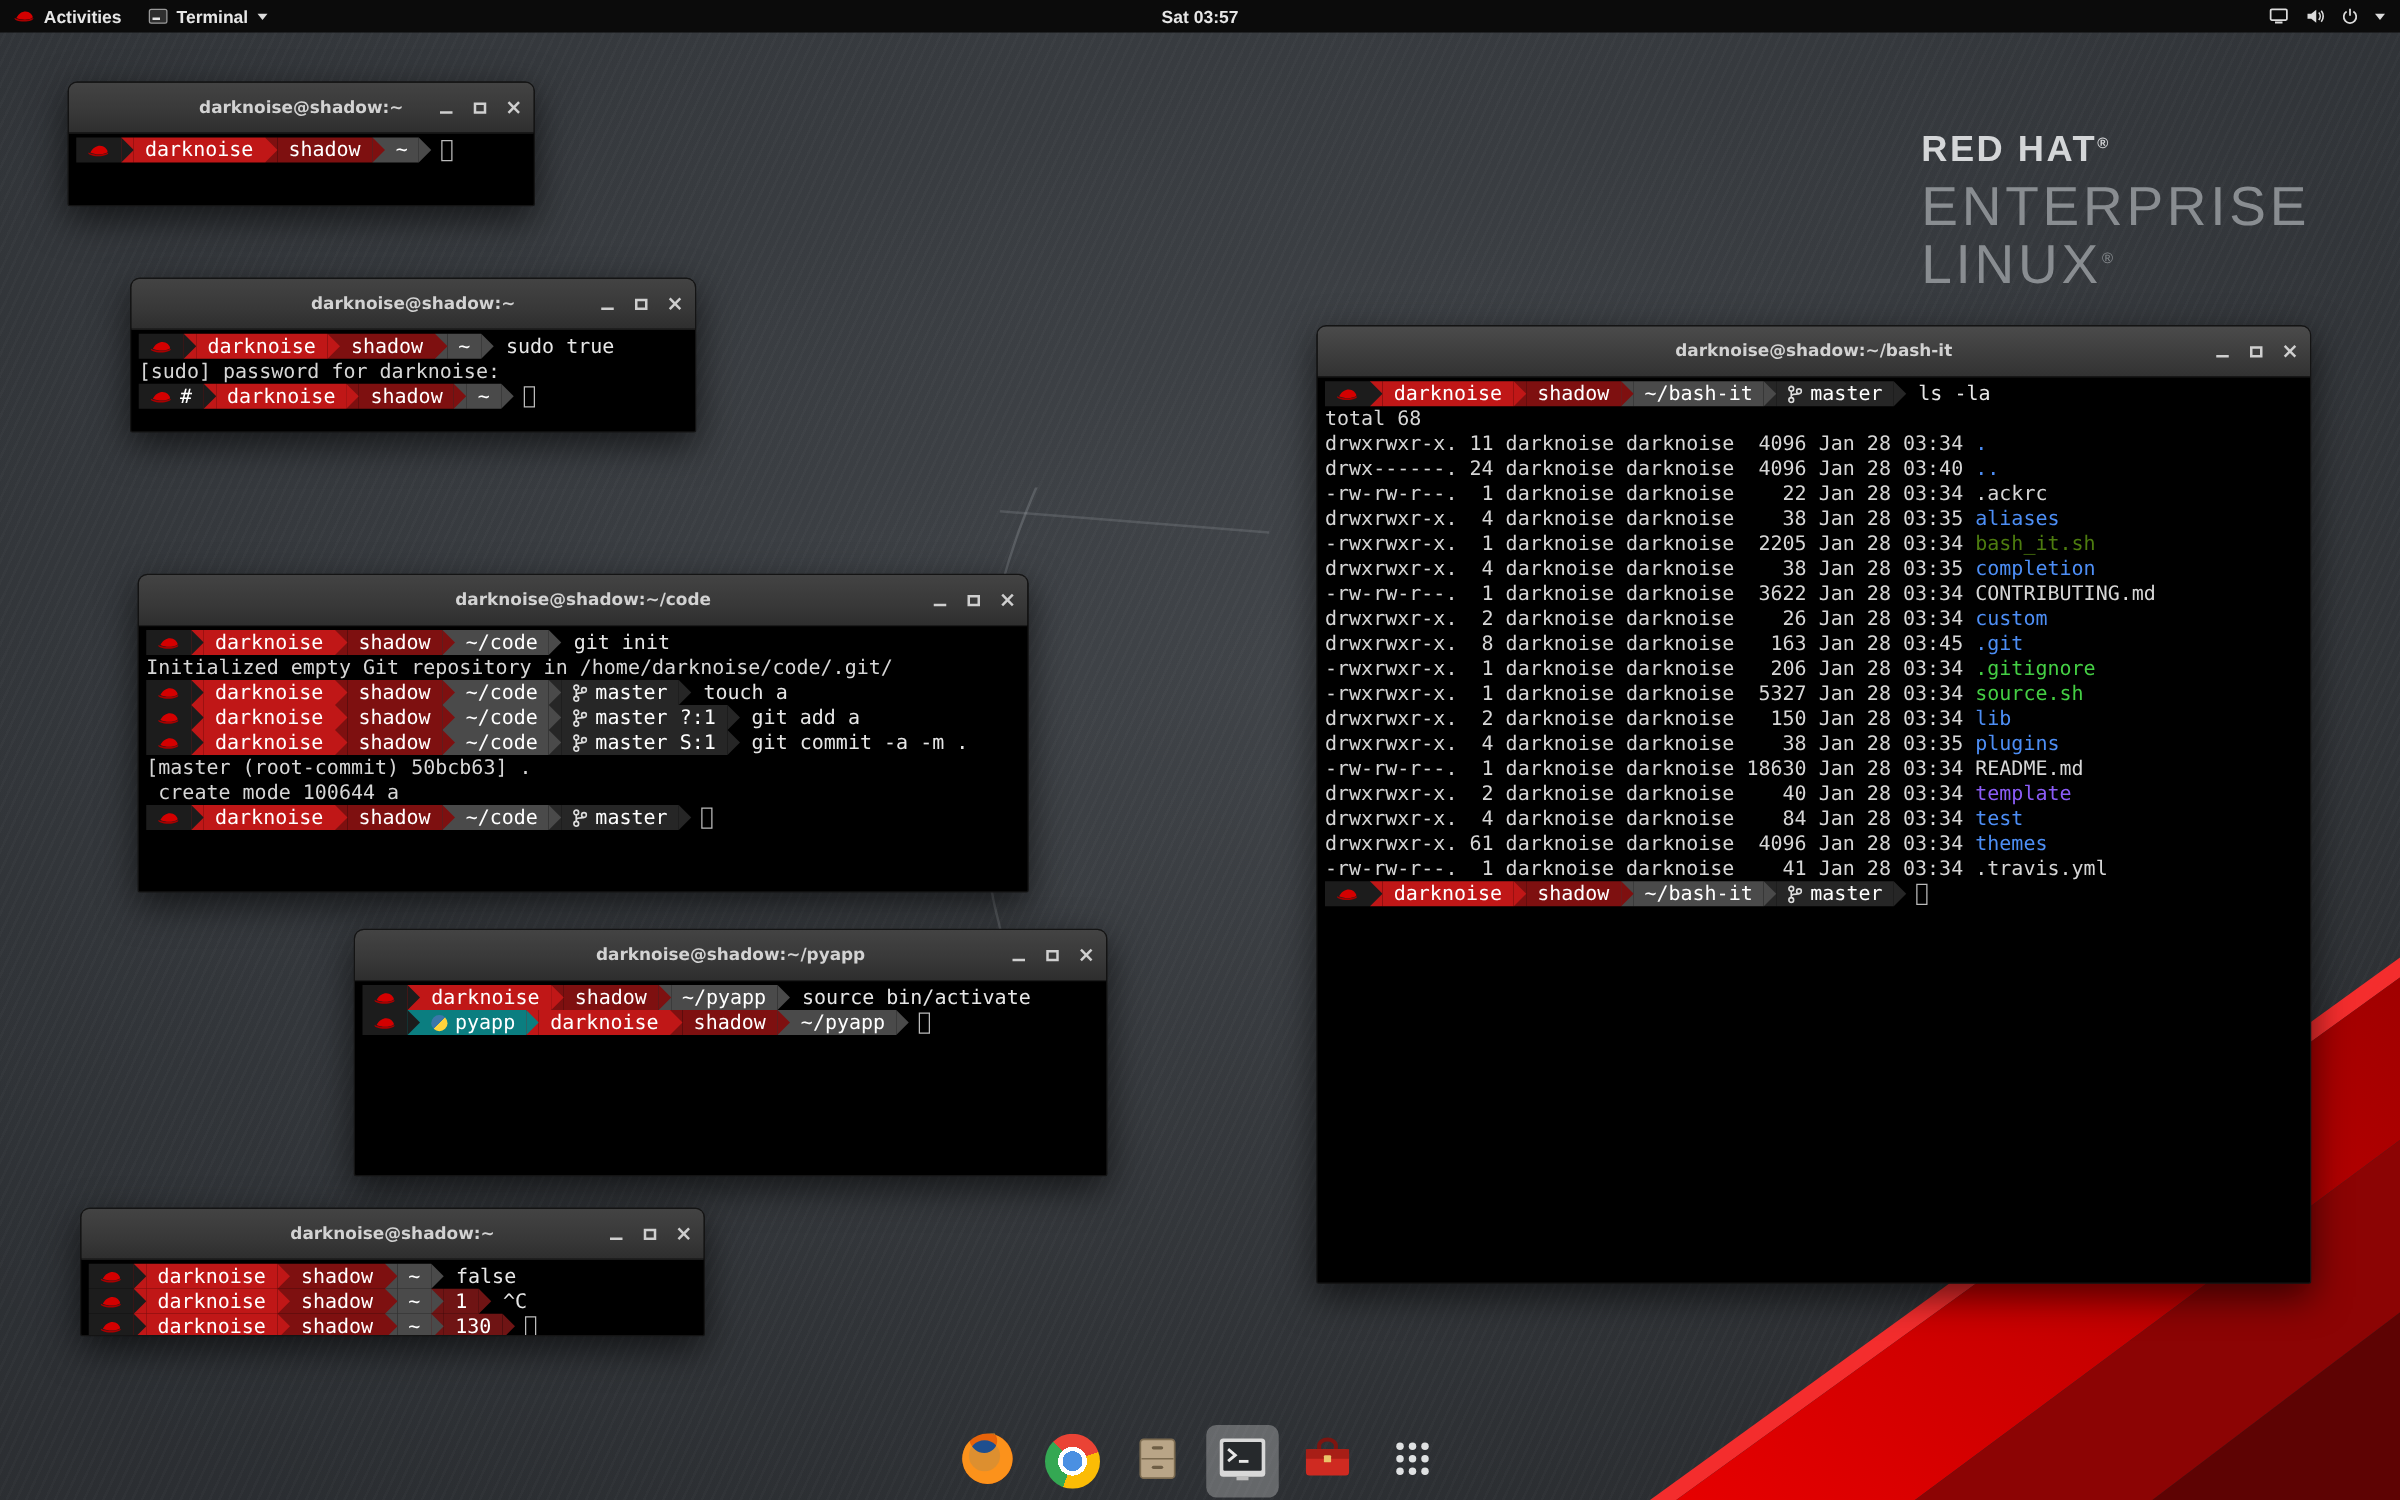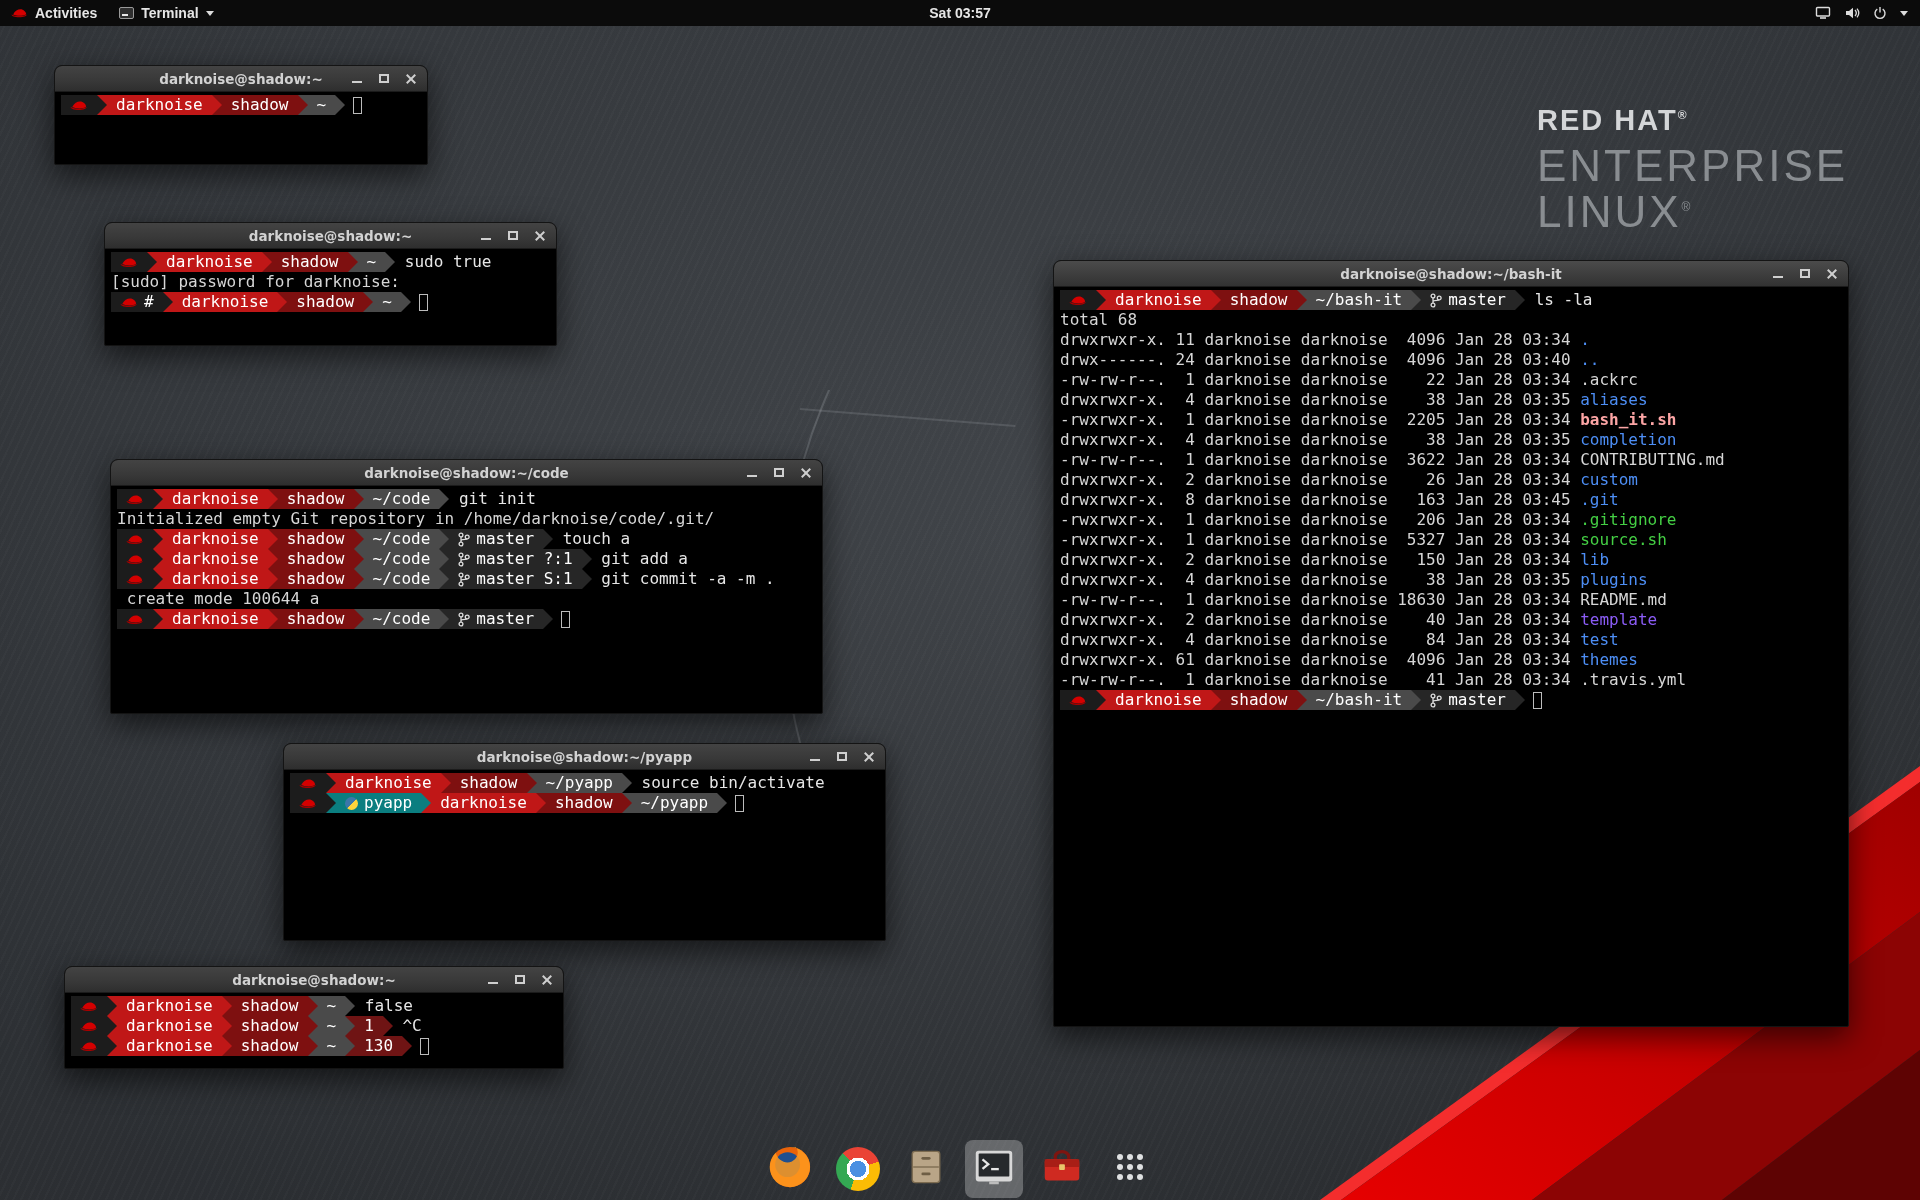--- a/index.html
+++ b/index.html
@@ -36,21 +36,21 @@
     border-top:5px solid #dcdcdc;display:inline-block}
   .tb-term-icon{width:15px;height:12px;background:#2f2f2f;border:1px solid #9a9a9a;border-radius:2px;
     position:relative;display:inline-block}
   .tb-term-icon::after{content:"";position:absolute;left:2px;bottom:2px;width:6px;height:2px;background:#e8e8e8}
   .tb-icon{display:flex;align-items:center}
 
   
   #windows-layer{position:absolute;inset:0;z-index:10}
   .window{position:absolute;background:#000;border:1px solid #141414;border-radius:8px 8px 2px 2px;
     overflow:hidden;box-shadow:0 10px 30px rgba(0,0,0,0.6)}
-  .titlebar{height:26px;background:linear-gradient(#434343,#383838 60%,#2e2e2e);
+  .titlebar{height:41px;background:linear-gradient(#434343,#383838 60%,#2e2e2e);
     border-bottom:1px solid #1b1b1b;position:relative;display:flex;align-items:center;justify-content:center;
     color:#d2d2d2;font-size:13.5px;font-weight:bold;font-family:"DejaVu Sans","Liberation Sans",sans-serif}
   .window.focused .titlebar{background:linear-gradient(#4b4b4b,#3c3c3c 60%,#323232)}
   .win-controls{position:absolute;right:5px;top:0;height:100%;display:flex;align-items:center;gap:5px}
   .wbtn{width:22px;height:20px;display:flex;align-items:center;justify-content:center;border-radius:3px}
   .ic-min{width:10px;height:2px;background:#cfcfcf;display:inline-block;margin-top:7px}
   .ic-max{width:10px;height:9px;border:2px solid #cfcfcf;display:inline-block}
   .ic-close{position:relative;width:12px;height:12px;display:inline-block}
   .ic-close::before,.ic-close::after{content:"";position:absolute;left:5px;top:0;width:2px;height:12px;background:#cfcfcf}
   .ic-close::before{transform:rotate(45deg)}
@@ -241,20 +241,21 @@
 </span><span class="sep" style="border-left-color: rgb(28, 28, 28); background-color: rgb(192, 23, 23);"></span><span class="seg" style="background: rgb(192, 23, 23);"><span>darknoise</span></span><span class="sep" style="border-left-color: rgb(192, 23, 23); background-color: rgb(126, 16, 16);"></span><span class="seg" style="background: rgb(126, 16, 16);"><span>shadow</span></span><span class="sep" style="border-left-color: rgb(126, 16, 16); background-color: rgb(74, 74, 74);"></span><span class="seg" style="background: rgb(74, 74, 74);"><span>~/code</span></span><span class="sep" style="border-left-color: rgb(74, 74, 74); background-color: rgb(38, 38, 38);"></span><span class="seg" style="background: rgb(38, 38, 38);">
   <span class="hat">
     <svg width="12" height="15" viewBox="0 0 12 15">
                   <circle cx="3" cy="3" r="1.9" fill="none" stroke="#ddd" stroke-width="1.3"></circle>
                   <circle cx="3" cy="12" r="1.9" fill="none" stroke="#ddd" stroke-width="1.3"></circle>
                   <circle cx="9.2" cy="5" r="1.9" fill="none" stroke="#ddd" stroke-width="1.3"></circle>
                   <path d="M3 5 v5 M3 9 c0 -2.8 6.2 -1 6.2 -2.2" stroke="#ddd" fill="none" stroke-width="1.3"></path>
                 </svg>
   </span>
 <span>master S:1</span></span><span class="sep" style="border-left-color: rgb(38, 38, 38); background-color: transparent;"></span><span class="cmd"> git commit -a -m .</span></div>
+          <div class="tline out"><span>[master (root-commit) 50bcb63] .</span></div>
           <div class="tline out"><span> create mode 100644 a</span></div>
           <div class="tline pl"><span class="seg" style="background: rgb(28, 28, 28);">
   <span class="hat">
     <svg viewBox="0 0 24 14" width="18" height="11">
                   <path d="M3 9 C7 1 15 0 19 4 c2 2 3 4 2 5 c-5 3 -14 2 -18 0 z" fill="#d40000"></path>
                   <path d="M1 9 c6 3 15 3 21 0 c1 2 -4 4 -10.5 4 C5 13 0 11 1 9 z" fill="#a80000"></path>
                 </svg>
   </span>
 </span><span class="sep" style="border-left-color: rgb(28, 28, 28); background-color: rgb(192, 23, 23);"></span><span class="seg" style="background: rgb(192, 23, 23);"><span>darknoise</span></span><span class="sep" style="border-left-color: rgb(192, 23, 23); background-color: rgb(126, 16, 16);"></span><span class="seg" style="background: rgb(126, 16, 16);"><span>shadow</span></span><span class="sep" style="border-left-color: rgb(126, 16, 16); background-color: rgb(74, 74, 74);"></span><span class="seg" style="background: rgb(74, 74, 74);"><span>~/code</span></span><span class="sep" style="border-left-color: rgb(74, 74, 74); background-color: rgb(38, 38, 38);"></span><span class="seg" style="background: rgb(38, 38, 38);">
   <span class="hat">
@@ -380,21 +381,21 @@
                   <circle cx="9.2" cy="5" r="1.9" fill="none" stroke="#ddd" stroke-width="1.3"></circle>
                   <path d="M3 5 v5 M3 9 c0 -2.8 6.2 -1 6.2 -2.2" stroke="#ddd" fill="none" stroke-width="1.3"></path>
                 </svg>
   </span>
 <span>master</span></span><span class="sep" style="border-left-color: rgb(38, 38, 38); background-color: transparent;"></span><span class="cmd"> ls -la</span></div>
           <div class="tline out"><span>total 68</span></div>
           <div class="tline out"><span>drwxrwxr-x. 11 darknoise darknoise  4096 Jan 28 03:34 </span><span style="color: rgb(77, 142, 245);">.</span></div>
           <div class="tline out"><span>drwx------. 24 darknoise darknoise  4096 Jan 28 03:40 </span><span style="color: rgb(77, 142, 245);">..</span></div>
           <div class="tline out"><span>-rw-rw-r--.  1 darknoise darknoise    22 Jan 28 03:34 .ackrc</span></div>
           <div class="tline out"><span>drwxrwxr-x.  4 darknoise darknoise    38 Jan 28 03:35 </span><span style="color: rgb(77, 142, 245);">aliases</span></div>
-          <div class="tline out"><span>-rwxrwxr-x.  1 darknoise darknoise  2205 Jan 28 03:34 </span><span style="color: #fca5a5; font-weight: bold;">bash_it.sh</span></div>
+          <div class="tline out"><span>-rwxrwxr-x.  1 darknoise darknoise  2205 Jan 28 03:34 </span><span style="color: #4d7c0f;">bash_it.sh</span></div>
           <div class="tline out"><span>drwxrwxr-x.  4 darknoise darknoise    38 Jan 28 03:35 </span><span style="color: rgb(77, 142, 245);">completion</span></div>
           <div class="tline out"><span>-rw-rw-r--.  1 darknoise darknoise  3622 Jan 28 03:34 CONTRIBUTING.md</span></div>
           <div class="tline out"><span>drwxrwxr-x.  2 darknoise darknoise    26 Jan 28 03:34 </span><span style="color: rgb(77, 142, 245);">custom</span></div>
           <div class="tline out"><span>drwxrwxr-x.  8 darknoise darknoise   163 Jan 28 03:45 </span><span style="color: rgb(77, 142, 245);">.git</span></div>
           <div class="tline out"><span>-rwxrwxr-x.  1 darknoise darknoise   206 Jan 28 03:34 </span><span style="color: rgb(68, 207, 68);">.gitignore</span></div>
           <div class="tline out"><span>-rwxrwxr-x.  1 darknoise darknoise  5327 Jan 28 03:34 </span><span style="color: rgb(68, 207, 68);">source.sh</span></div>
           <div class="tline out"><span>drwxrwxr-x.  2 darknoise darknoise   150 Jan 28 03:34 </span><span style="color: rgb(77, 142, 245);">lib</span></div>
           <div class="tline out"><span>drwxrwxr-x.  4 darknoise darknoise    38 Jan 28 03:35 </span><span style="color: rgb(77, 142, 245);">plugins</span></div>
           <div class="tline out"><span>-rw-rw-r--.  1 darknoise darknoise 18630 Jan 28 03:34 README.md</span></div>
           <div class="tline out"><span>drwxrwxr-x.  2 darknoise darknoise    40 Jan 28 03:34 </span><span style="color: #8b5cf6;">template</span></div>

